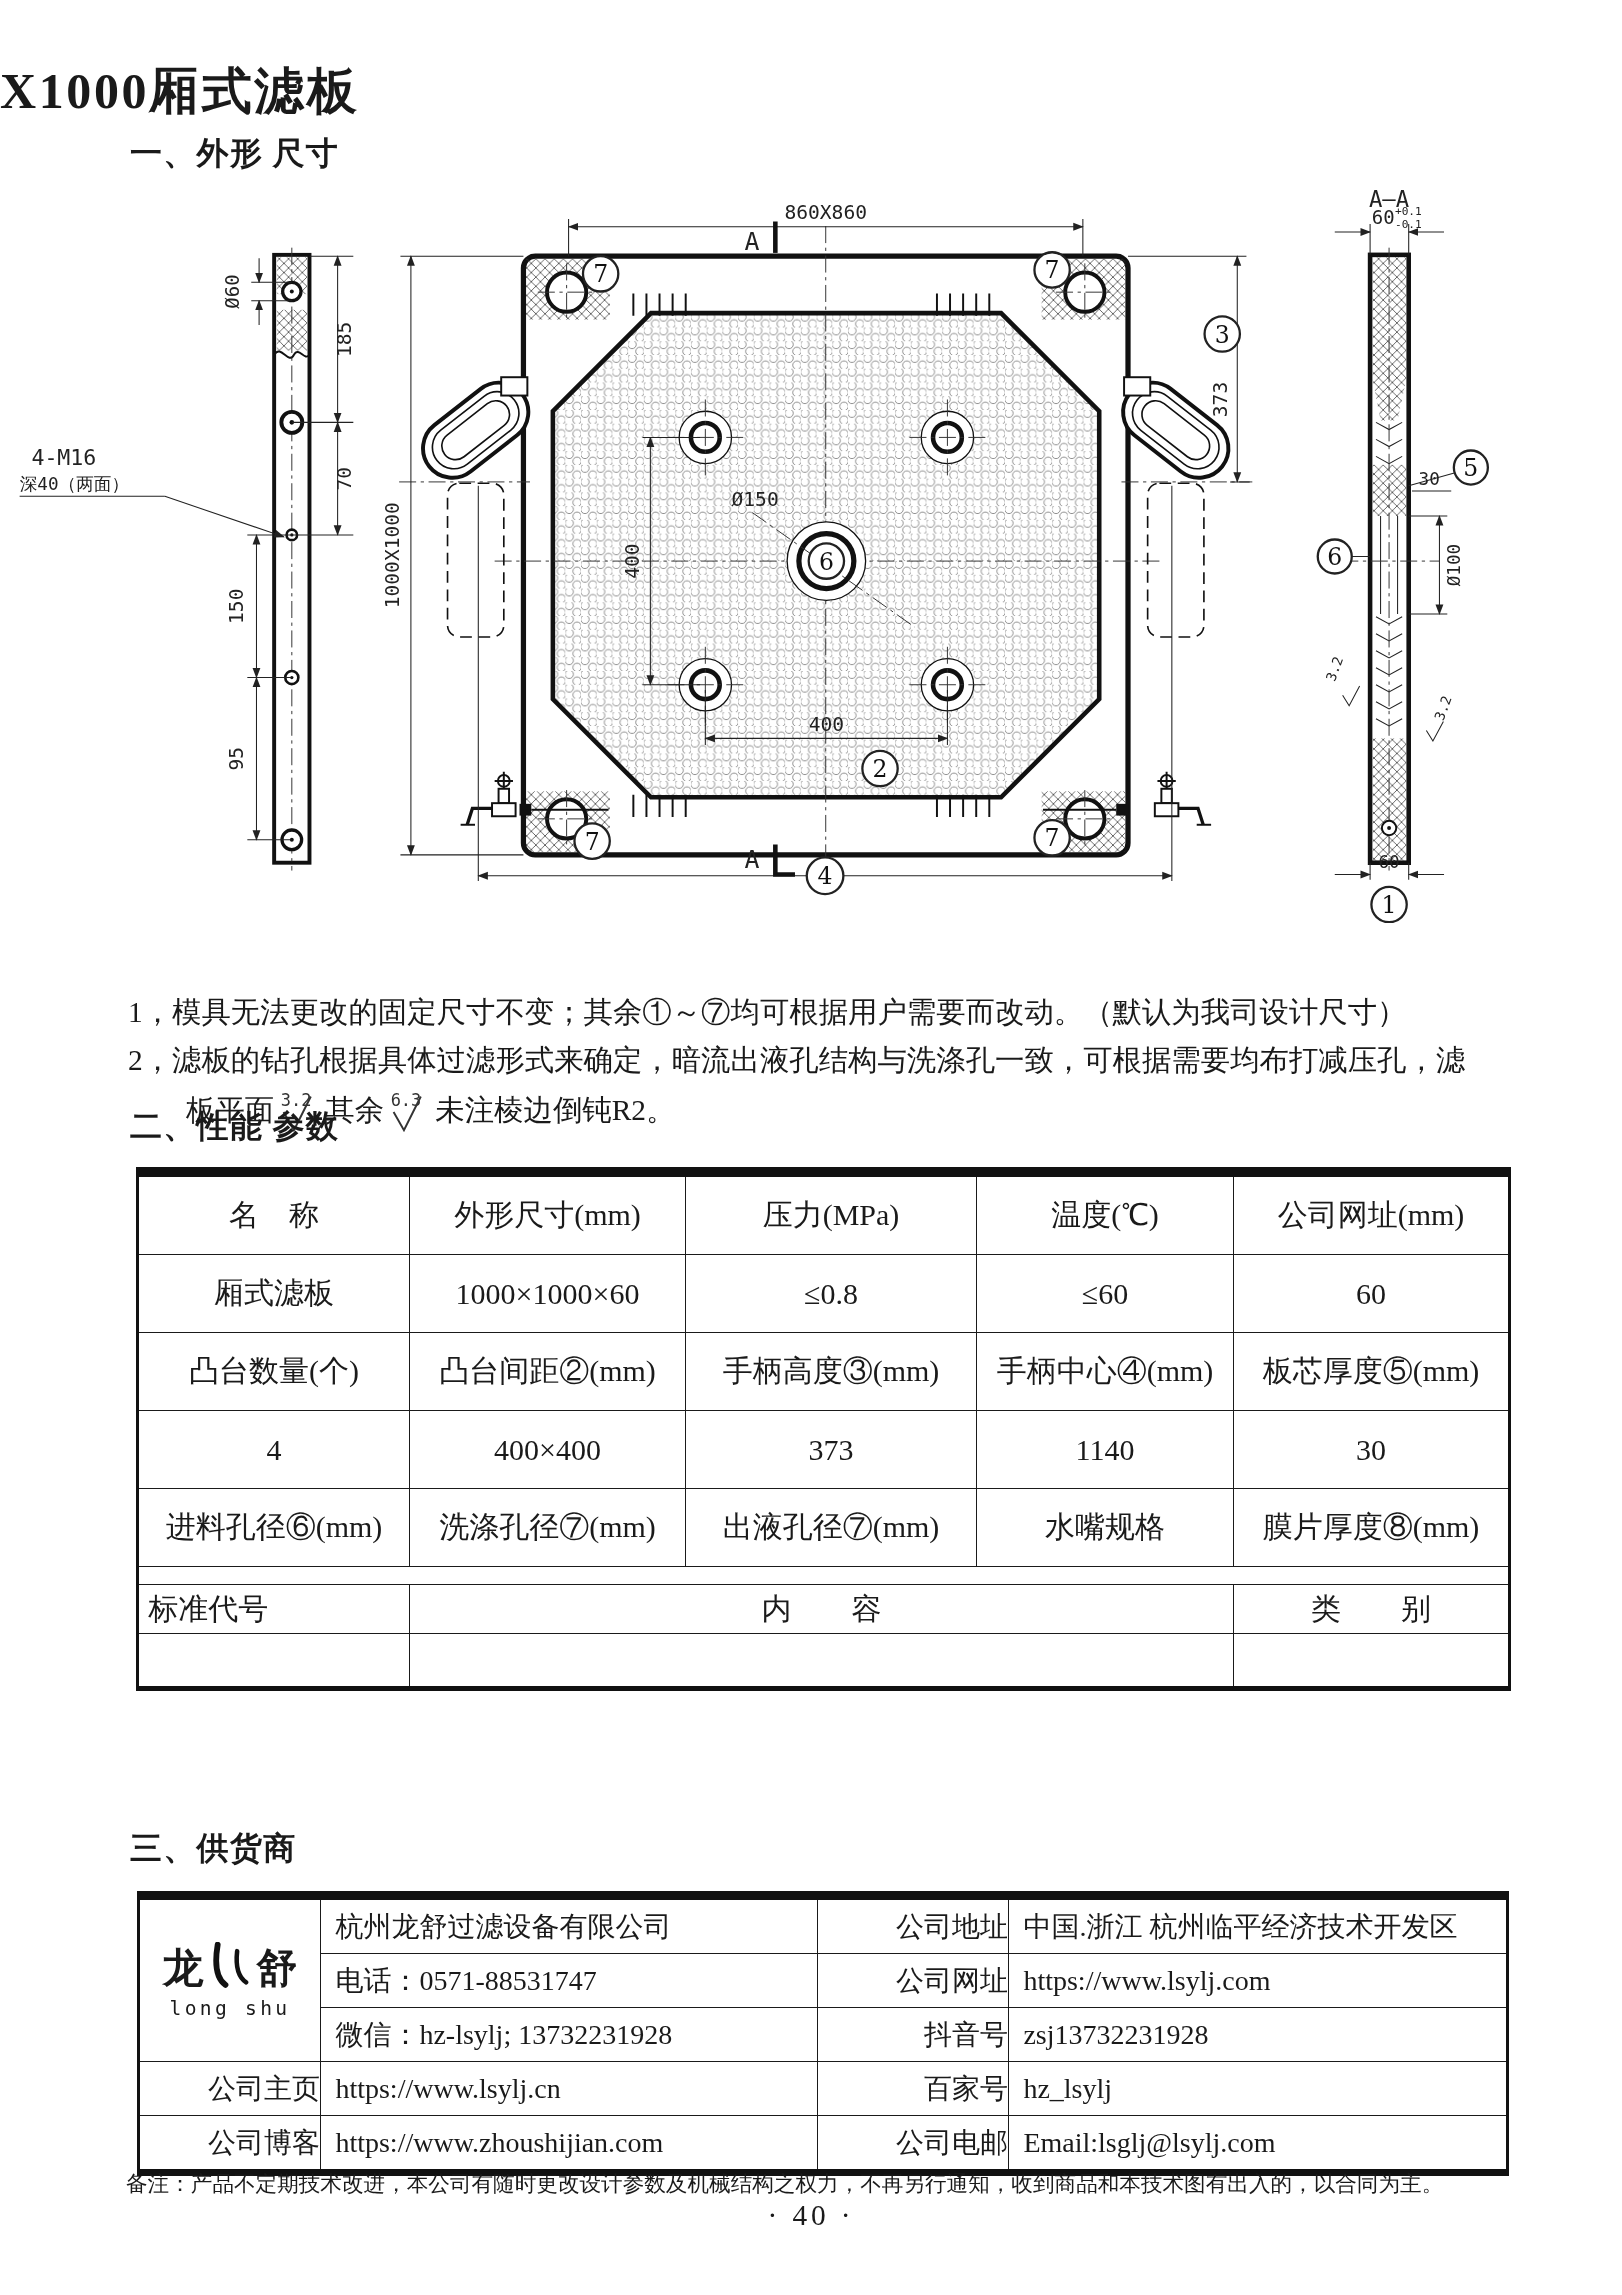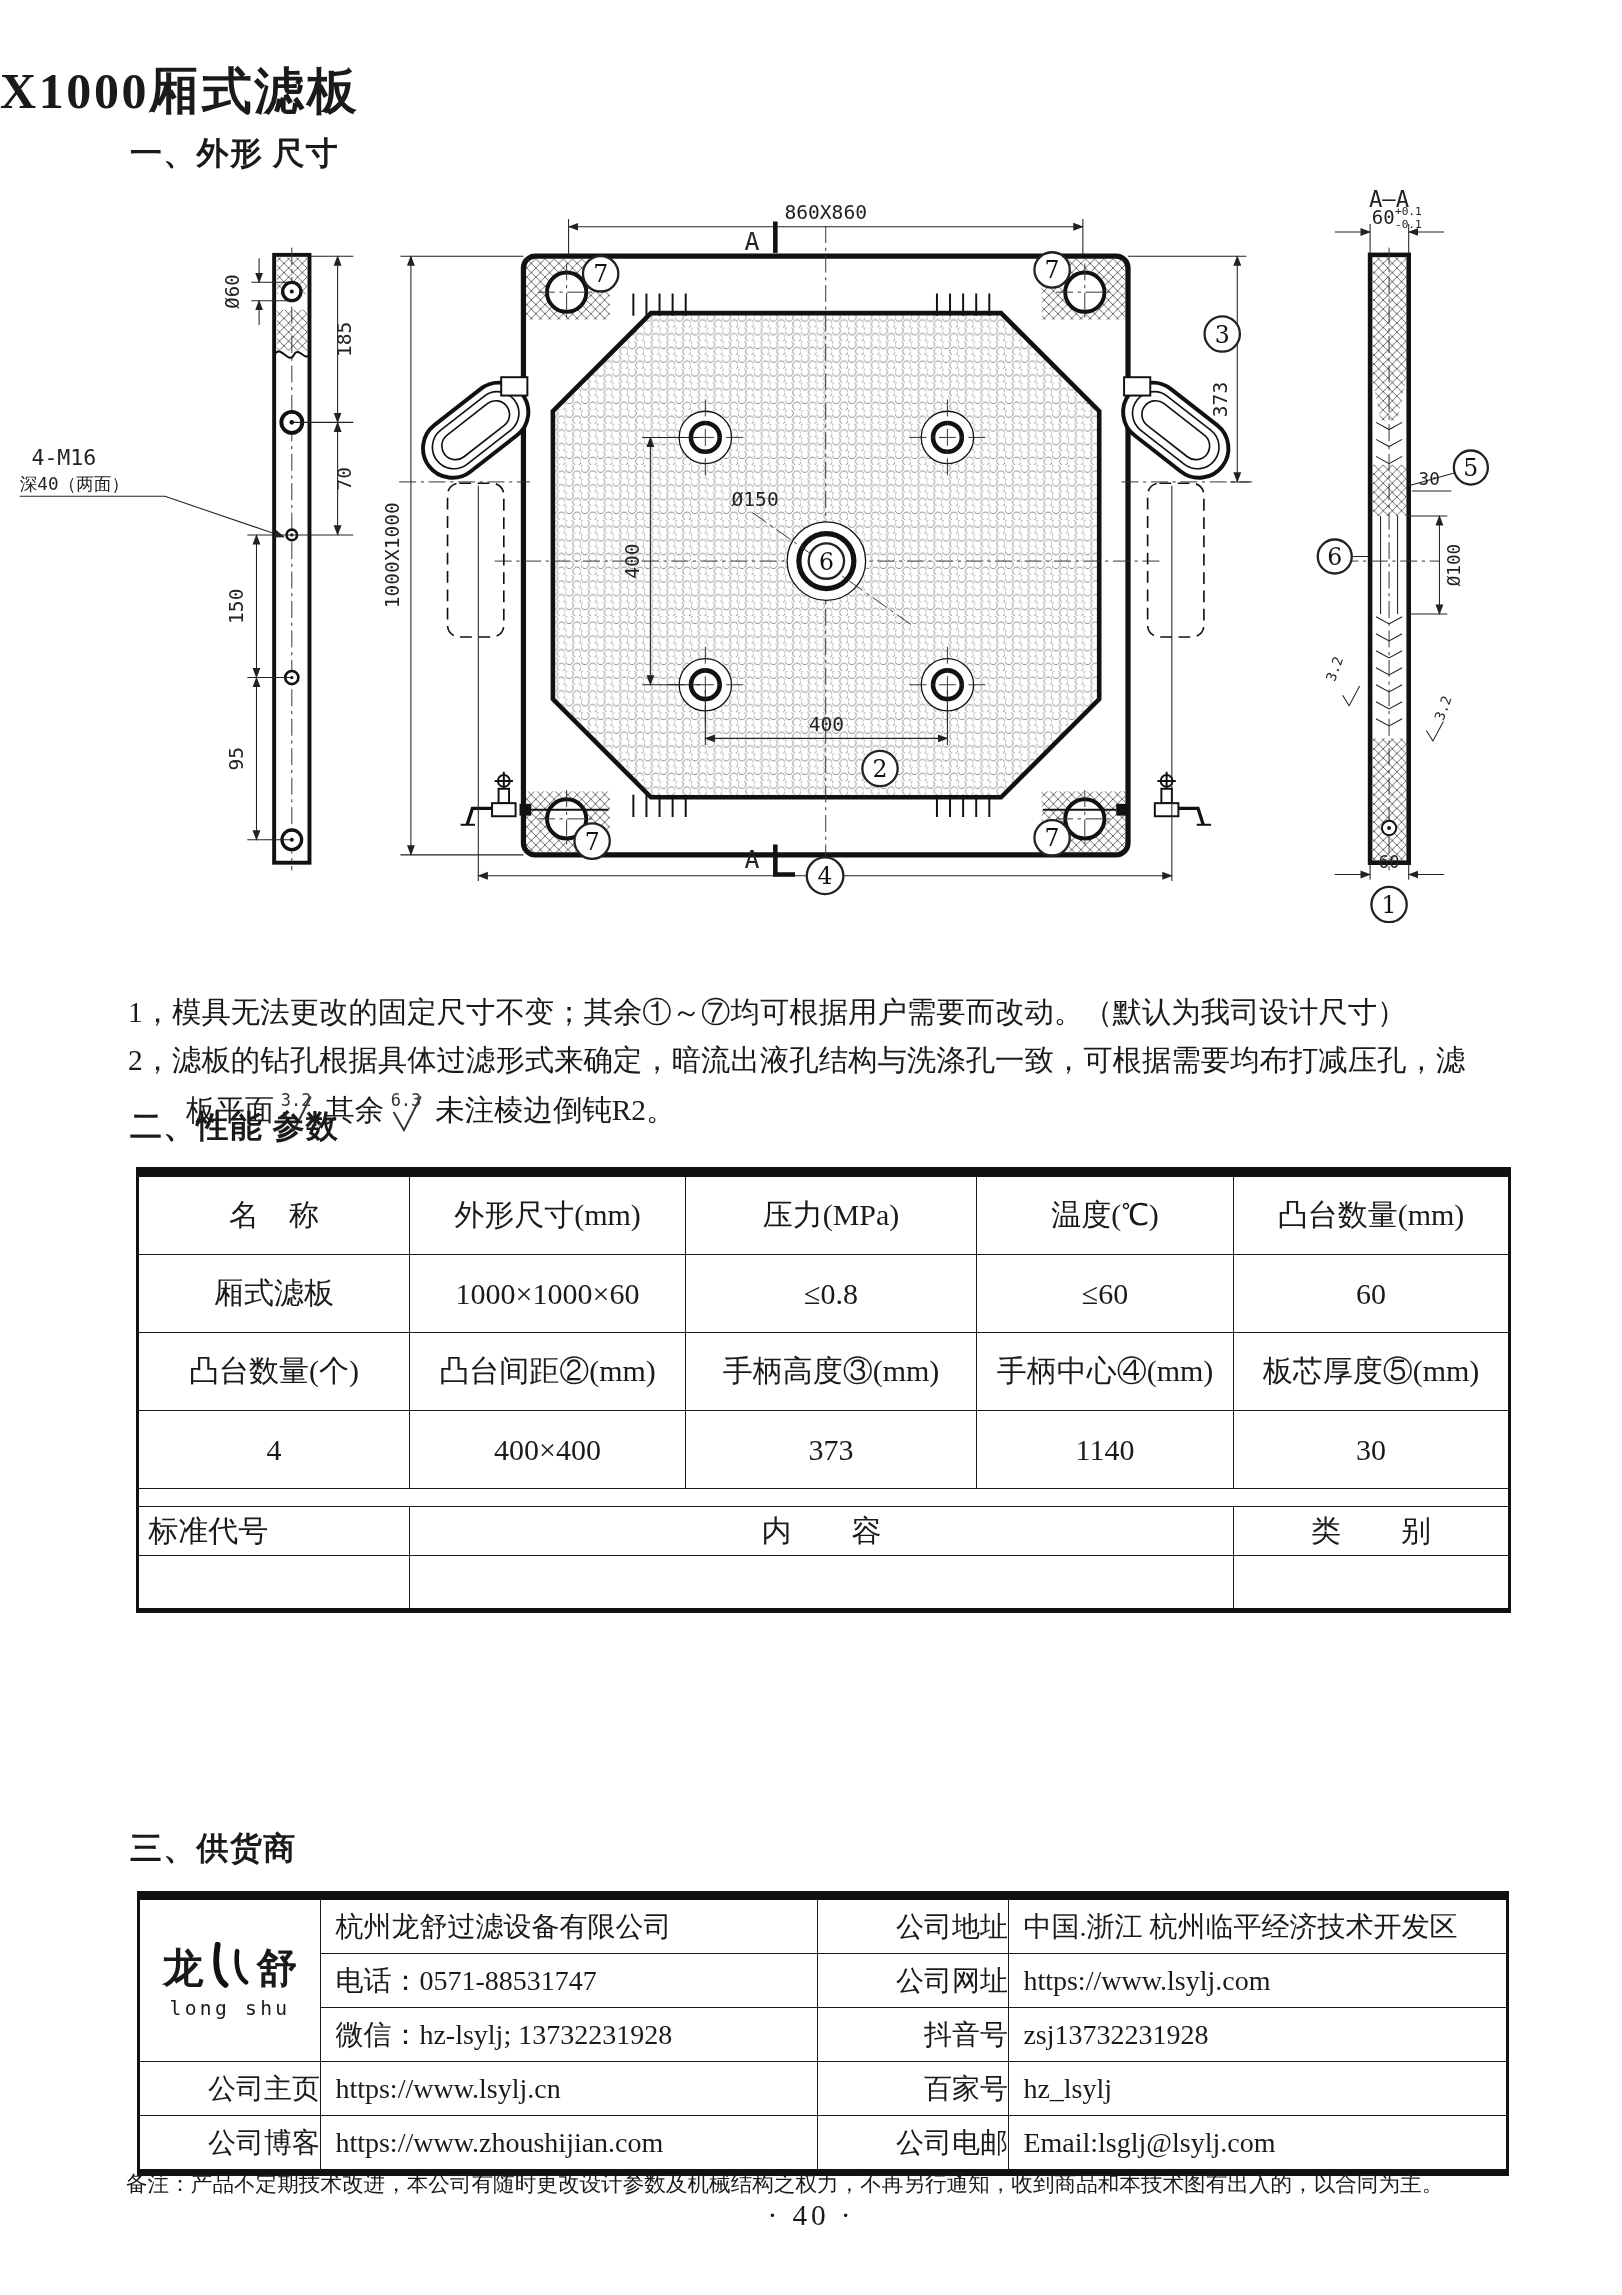--- a/index.html
+++ b/index.html
@@ -342,21 +342,21 @@
         <col style="width:291px">
         <col style="width:257px">
         <col style="width:276px">
       </colgroup>
     <tbody>
     <tr class="rr">
       <td>名　称</td>
       <td>外形尺寸(mm)</td>
       <td>压力(MPa)</td>
       <td>温度(℃)</td>
-      <td>凸台数量(mm)</td>
+      <td>公司网址(mm)</td>
     </tr>
     <tr class="rr">
       <td>厢式滤板</td>
       <td>1000×1000×60</td>
       <td>≤0.8</td>
       <td>≤60</td>
       <td>60</td>
     </tr>
     <tr class="rr">
       <td>凸台数量(个)</td>
@@ -364,20 +364,27 @@
       <td>手柄高度③(mm)</td>
       <td>手柄中心④(mm)</td>
       <td>板芯厚度⑤(mm)</td>
     </tr>
     <tr class="rr">
       <td>4</td>
       <td>400×400</td>
       <td>373</td>
       <td>1140</td>
       <td>30</td>
+    </tr>
+    <tr class="rr">
+      <td>进料孔径⑥(mm)</td>
+      <td>洗涤孔径⑦(mm)</td>
+      <td>出液孔径⑦(mm)</td>
+      <td>水嘴规格</td>
+      <td>膜片厚度⑧(mm)</td>
     </tr>
     <tr class="spacer">
           <td colspan="5"></td>
         </tr>
     <tr class="shdr">
       <td class="la">标准代号</td>
       <td colspan="3">内　　容</td>
       <td>类　　别</td>
     </tr>
     <tr class="erow">

